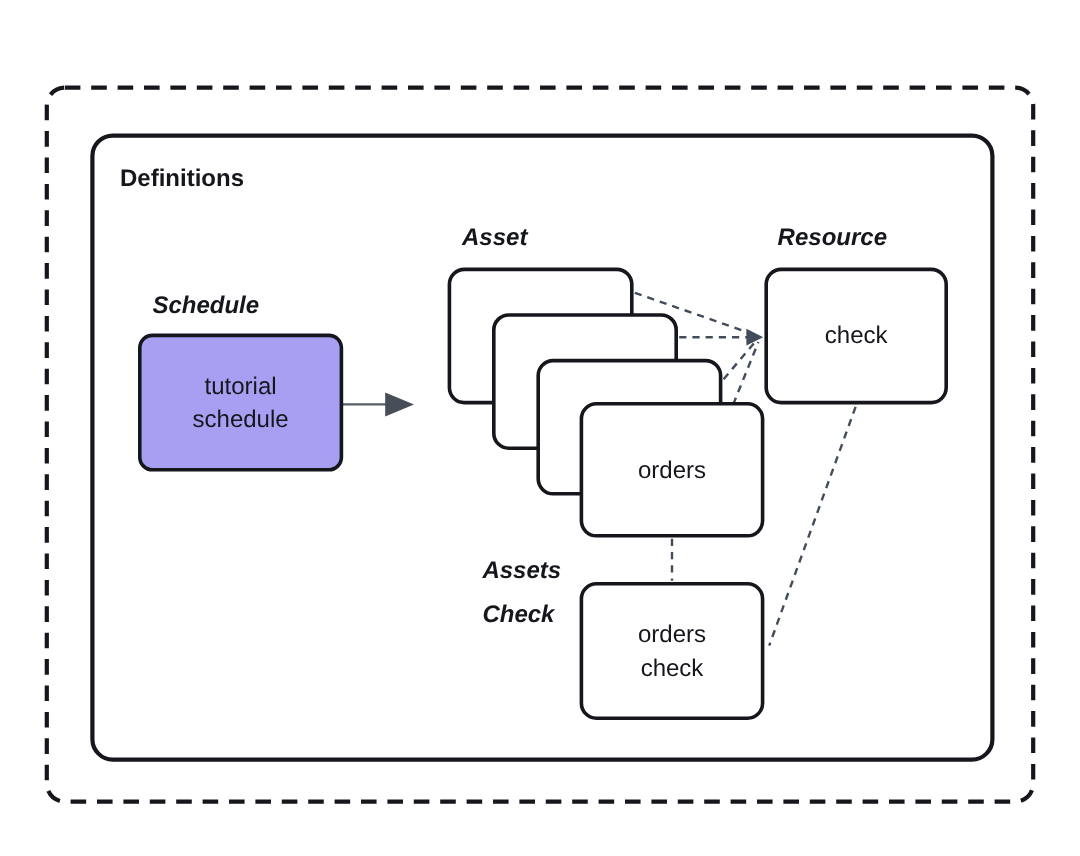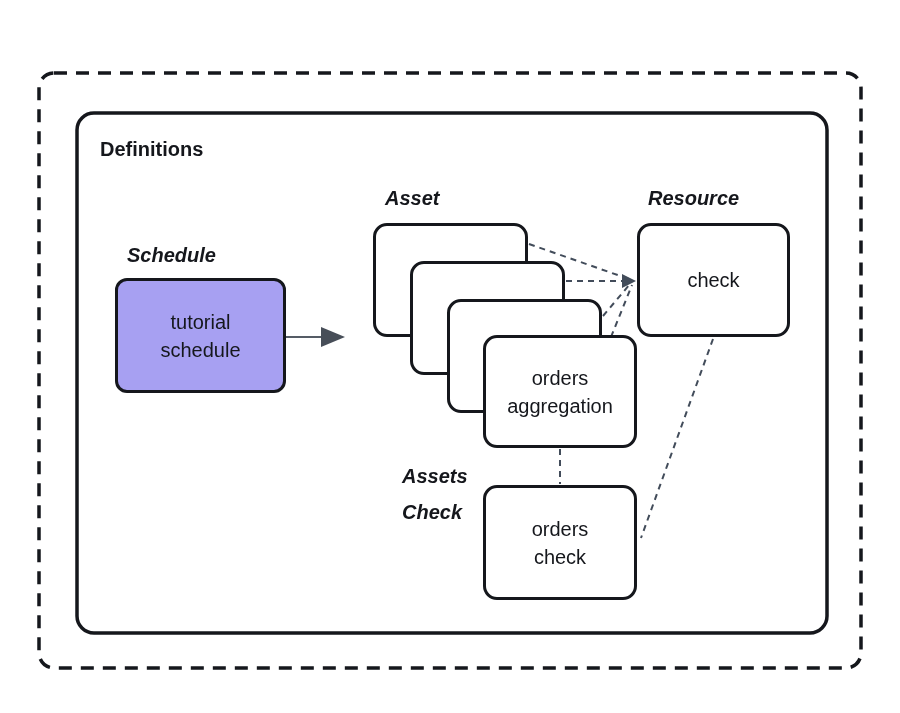--- a/index.html
+++ b/index.html
@@ -65,21 +65,20 @@
     <span>Assets</span>
     <span>Check</span>
   </div>
 
   <div class="node" style="left:373px;top:223px;width:155px;height:114px;"></div>
   <div class="node" style="left:410px;top:261px;width:155px;height:114px;"></div>
   <div class="node" style="left:447px;top:299px;width:155px;height:114px;"></div>
 
   <div class="node" style="left:483px;top:335px;width:154px;height:113px;">
     <span>orders</span>
-    <span>aggregation</span>
   </div>
 
   <div class="node" style="left:637px;top:223px;width:153px;height:114px;">
     <span>check</span>
   </div>
 
   <div class="node schedule-node" style="left:115px;top:278px;width:171px;height:115px;">
     <span>tutorial</span>
     <span>schedule</span>
   </div>

